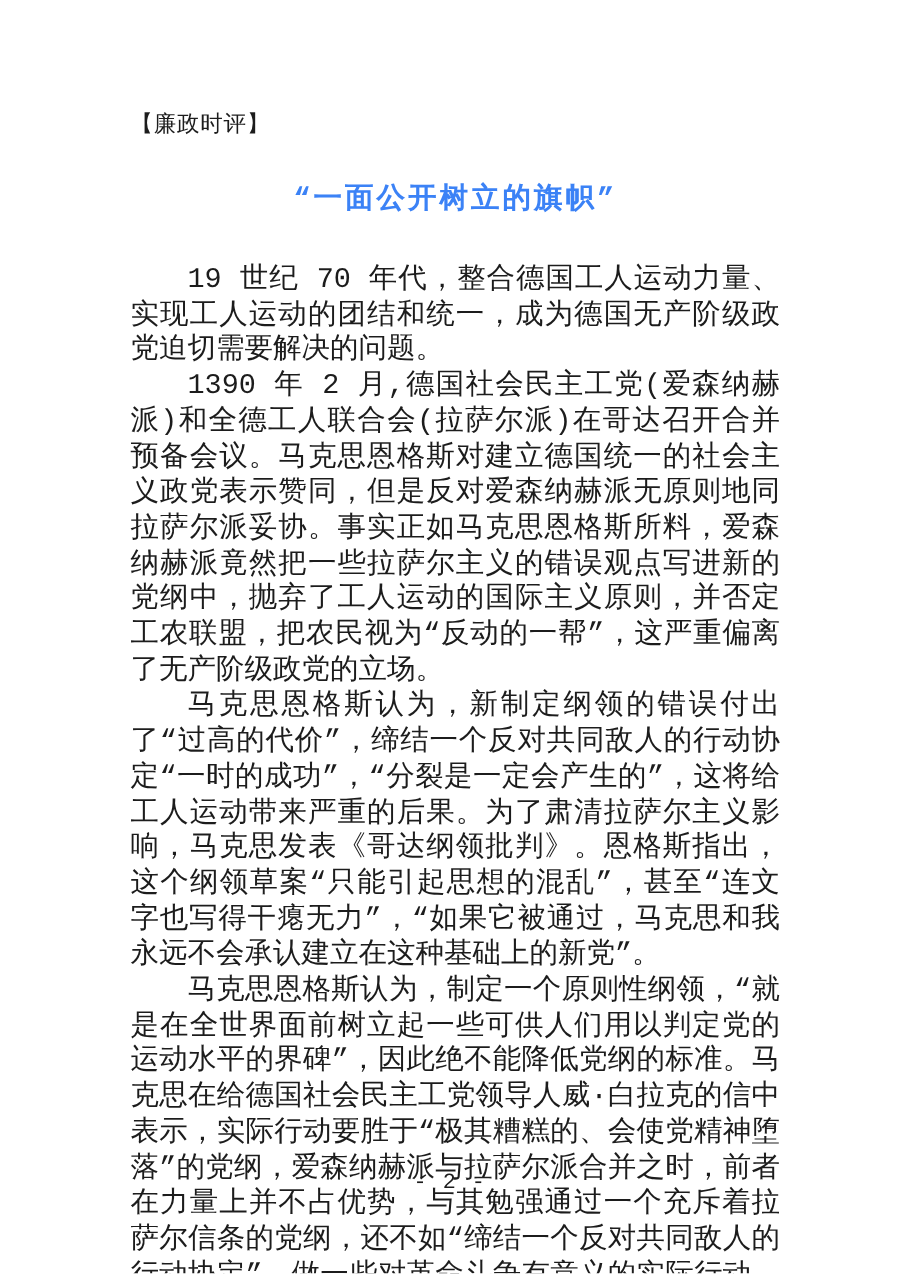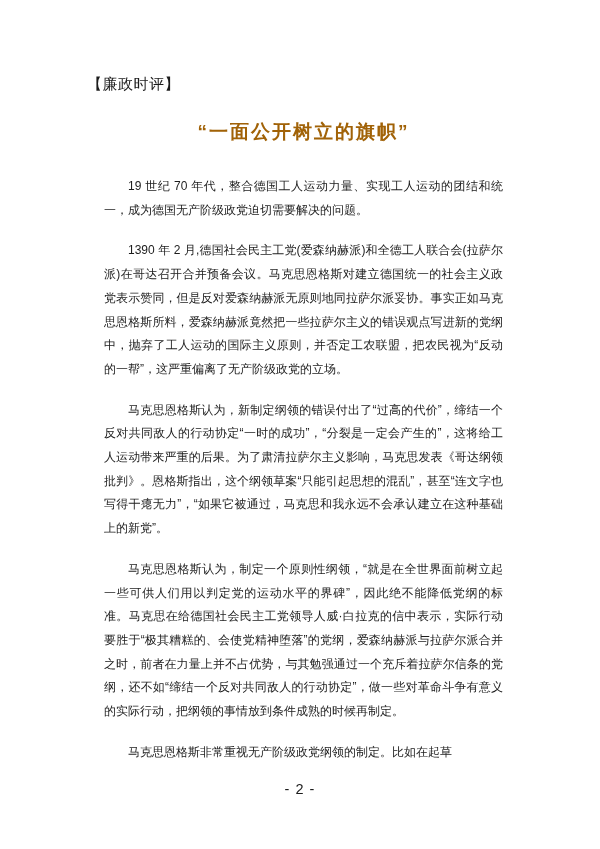--- a/index.html
+++ b/index.html
@@ -7,21 +7,21 @@
     padding: 0;
     background: #ffffff;
   }
   .page {
     position: relative;
     width: 600px;
     height: 849px;
     margin: 0 auto;
     background: #ffffff;
     color: #1c1c1c;
-    font-family: Liberation Sans, sans-serif;
+    font-family: Liberation Mono, monospace;
     overflow: hidden;
     box-sizing: border-box;
     padding-left: 33px;
   }
   .content {
     position: absolute;
     left: 87px;
     top: 73px;
     width: 433px;
   }
@@ -30,26 +30,26 @@
     line-height: 22px;
     letter-spacing: 0.5px;
     color: #1c1c1c;
     margin: 0 0 24px 0;
   }
   .article-title {
     font-size: 19px;
     font-weight: bold;
     text-align: center;
     letter-spacing: 2px;
-    color: #a16207;
+    color: #3b82f6;
     margin: 0 0 30px 0;
   }
   .article-body p {
-    margin: 17px;
-    font-size: 12px;
+    margin: 0;
+    font-size: 19px;
     line-height: 23.7px;
     text-align: justify;
     text-indent: 2em;
     color: #1c1c1c;
     word-break: break-all;
   }
   .page-number {
     position: absolute;
     left: 0;
     top: 781px;

